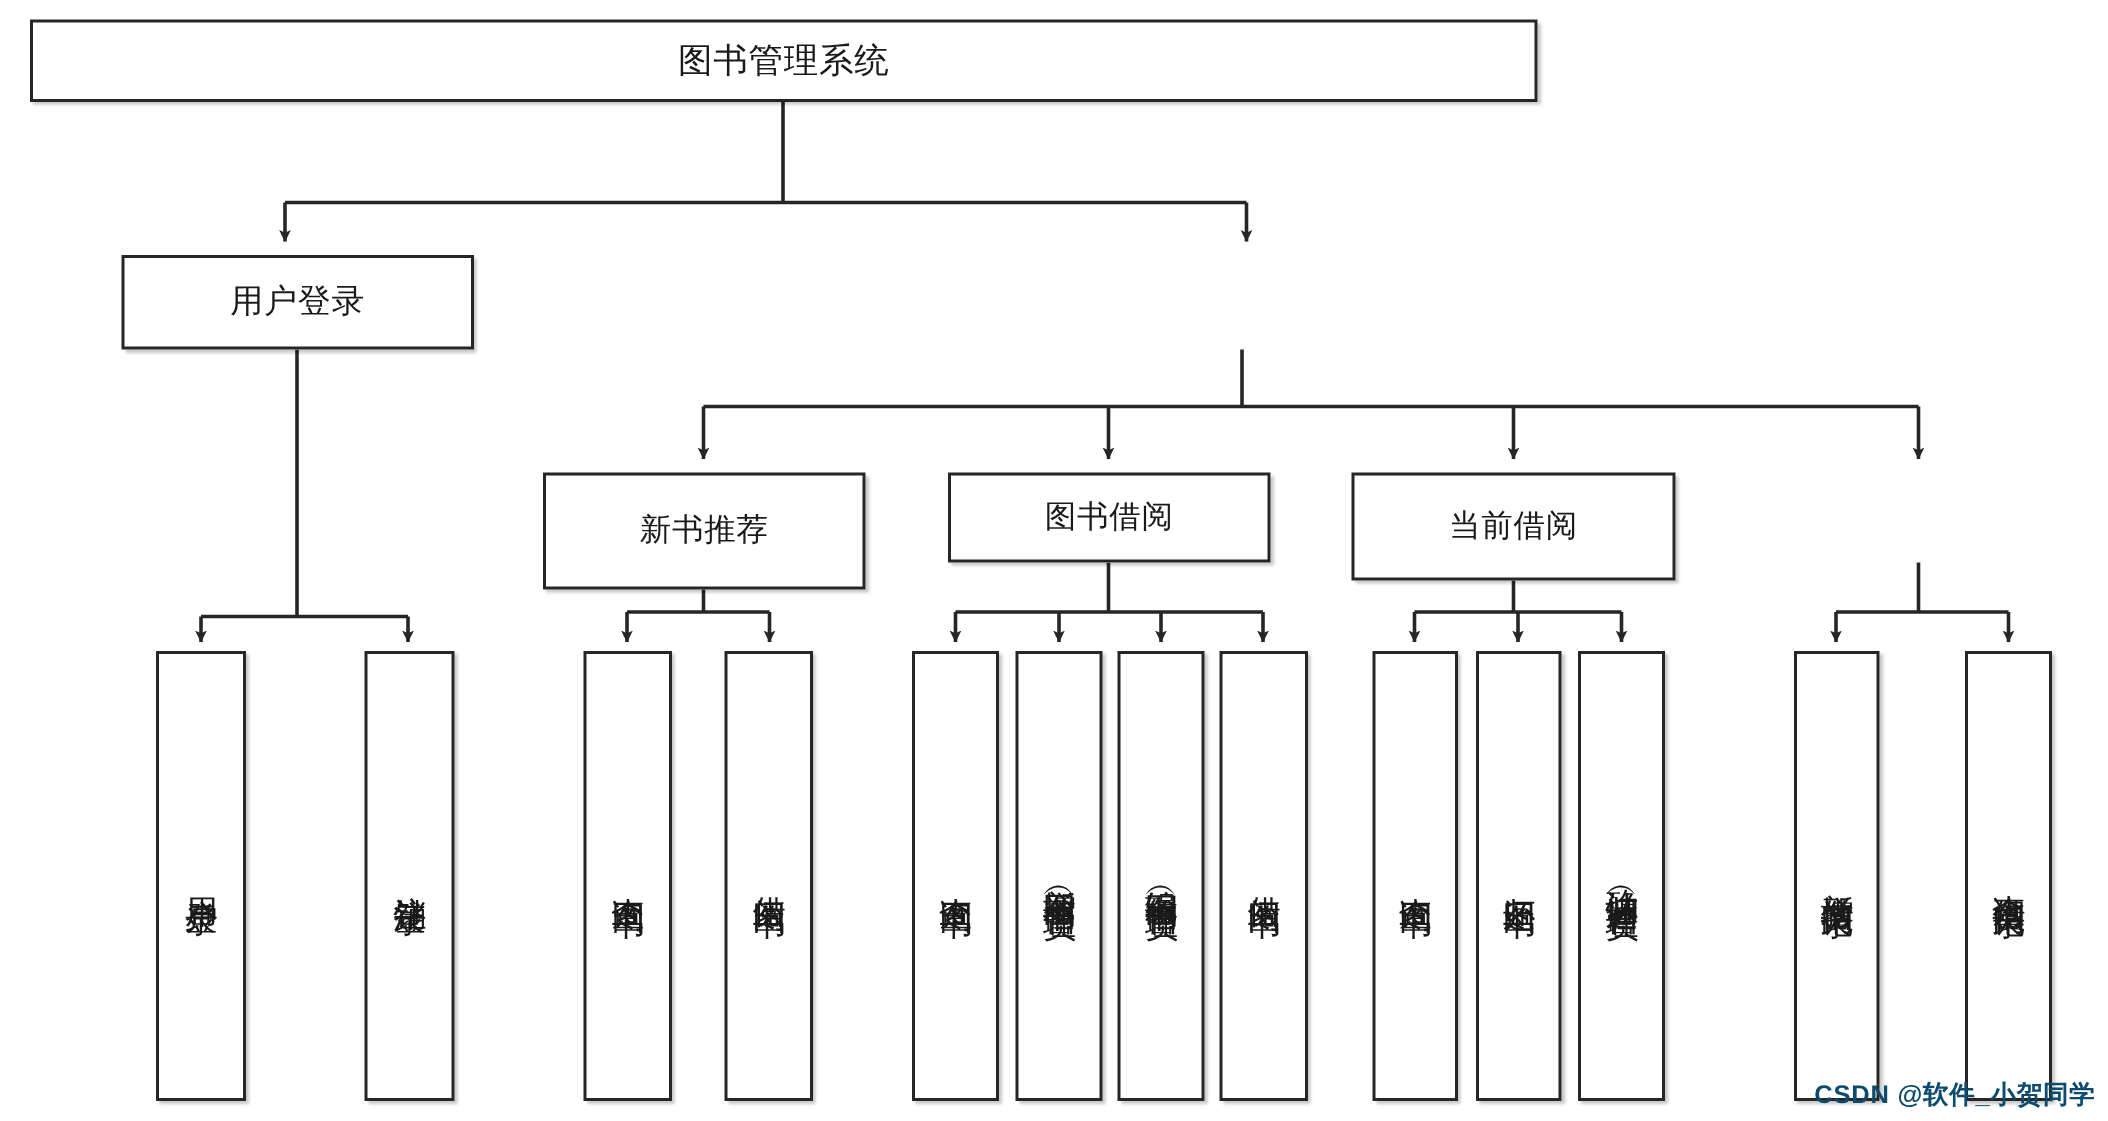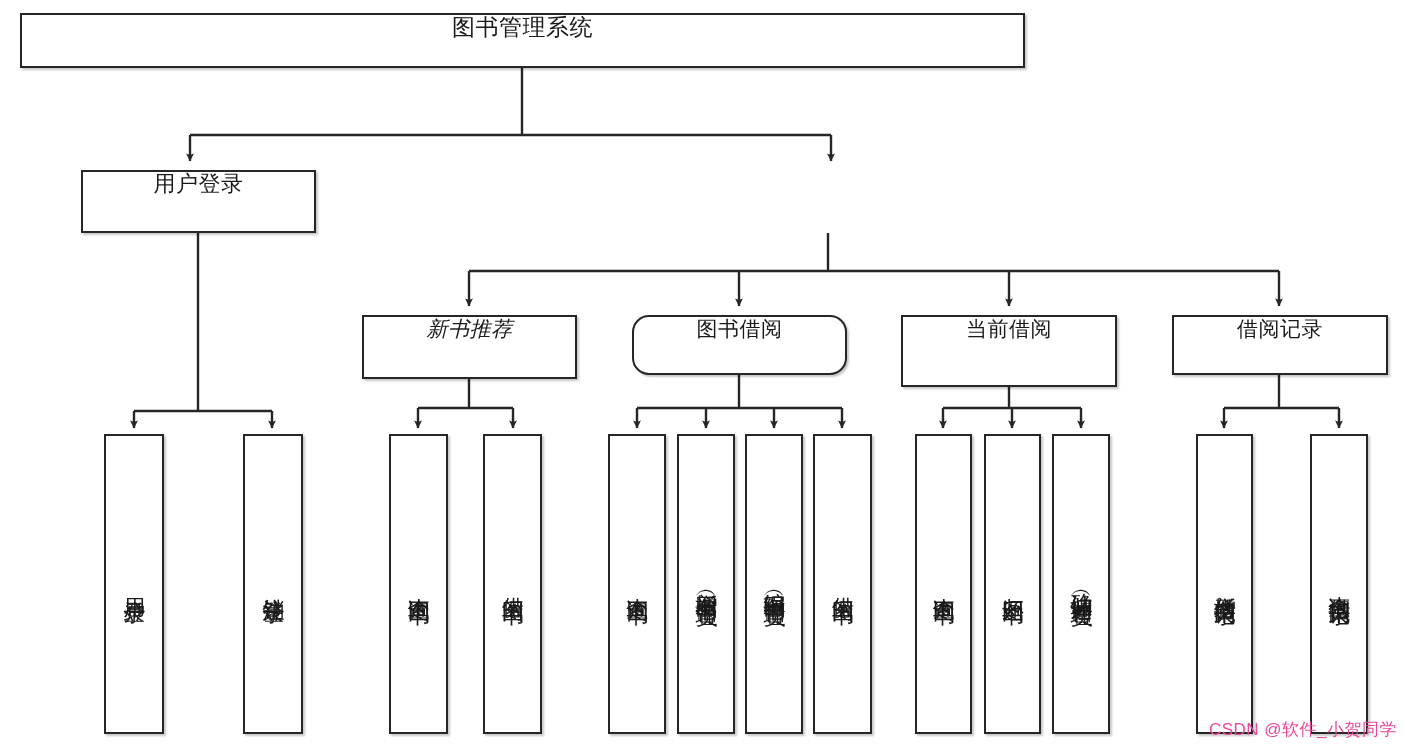--- a/index.html
+++ b/index.html
@@ -25,21 +25,21 @@
     height: 747px;
     pointer-events: none;
   }
   .node {
     position: absolute;
     box-sizing: border-box;
     border: 2.5px solid #262626;
     background: #ffffff;
     color: #1a1a1a;
     display: flex;
-    align-items: flex-start;
+    align-items: center;
     justify-content: center;
     text-align: center;
     box-shadow: 2px 2px 2px rgba(0,0,0,0.22);
   }
   .node .label {
     display: block;
     line-height: 1.12;
     letter-spacing: 0.5px;
   }
   .node.root { font-size: 23px; }
@@ -55,24 +55,25 @@
     font-size: 22px;
     line-height: 1.22;
     letter-spacing: 2px;
     white-space: nowrap;
   }
   .watermark {
     position: absolute;
     right: 8px;
     bottom: 6px;
     font-size: 17px;
-    color: #ec4899;
+    color: #0c4a6e;
     letter-spacing: 0.5px;
     white-space: nowrap;
     user-select: none;
+    font-weight: bold;
   }
 </style>
 </head>
 <body>
 
 <div id="canvas">
 
   <svg id="edges" viewBox="0 0 1405 747" xmlns="http://www.w3.org/2000/svg">
     <defs>
       <marker id="arrow" markerWidth="9" markerHeight="9" refX="7.6" refY="4.5" orient="auto" markerUnits="userSpaceOnUse">
@@ -124,31 +125,28 @@
   </svg>
 
   <div class="node root" style="left:20px; top:13px; width:1005px; height:55px;">
     <span class="label">图书管理系统</span>
   </div>
 
   <div class="node lvl2" style="left:81px; top:170px; width:235px; height:63px;">
     <span class="label">用户登录</span>
   </div>
 
-  <div class="node lvl3" style="left:362px; top:315px; width:215px; height:64px;font-style:italic;">
+  <div class="node lvl3" style="left:362px; top:315px; width:215px; height:78px;">
     <span class="label">新书推荐</span>
   </div>
-  <div class="node lvl3" style="left:632px; top:315px; width:215px; height:60px;border-radius:17px;">
+  <div class="node lvl3" style="left:632px; top:315px; width:215px; height:60px;">
     <span class="label">图书借阅</span>
   </div>
   <div class="node lvl3" style="left:901px; top:315px; width:216px; height:72px;">
     <span class="label">当前借阅</span>
-  </div>
-  <div class="node lvl3" style="left:1172px; top:315px; width:216px; height:60px;">
-    <span class="label">借阅记录</span>
   </div>
 
   <div class="node leaf" style="left:104px; top:434px; width:60px; height:300px;">
     <span class="label">用户登录</span>
   </div>
   <div class="node leaf" style="left:243px; top:434px; width:60px; height:300px;">
     <span class="label">注销登录</span>
   </div>
 
   <div class="node leaf" style="left:389px; top:434px; width:59px; height:300px;">

